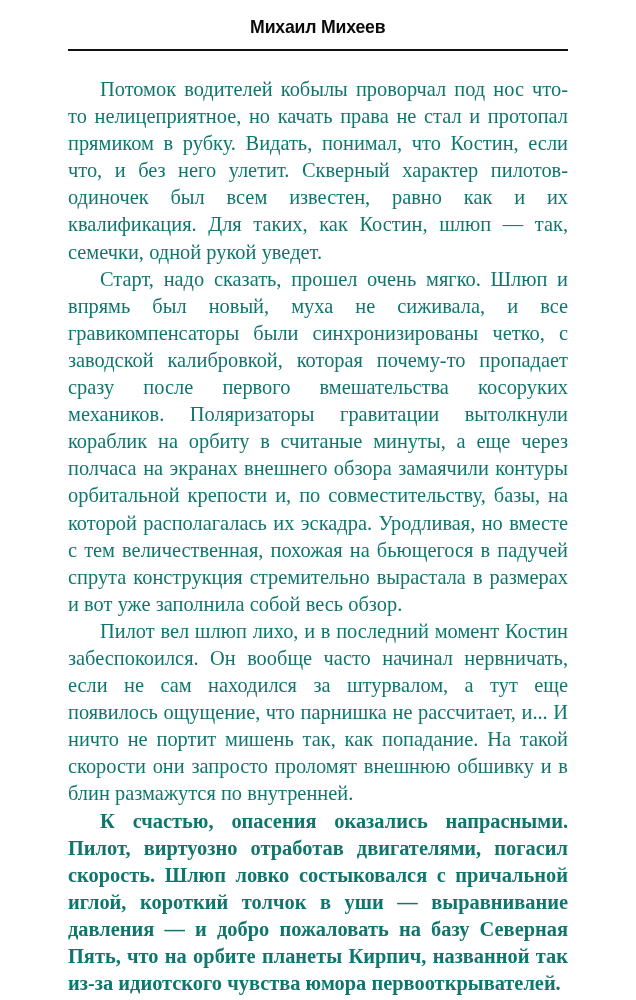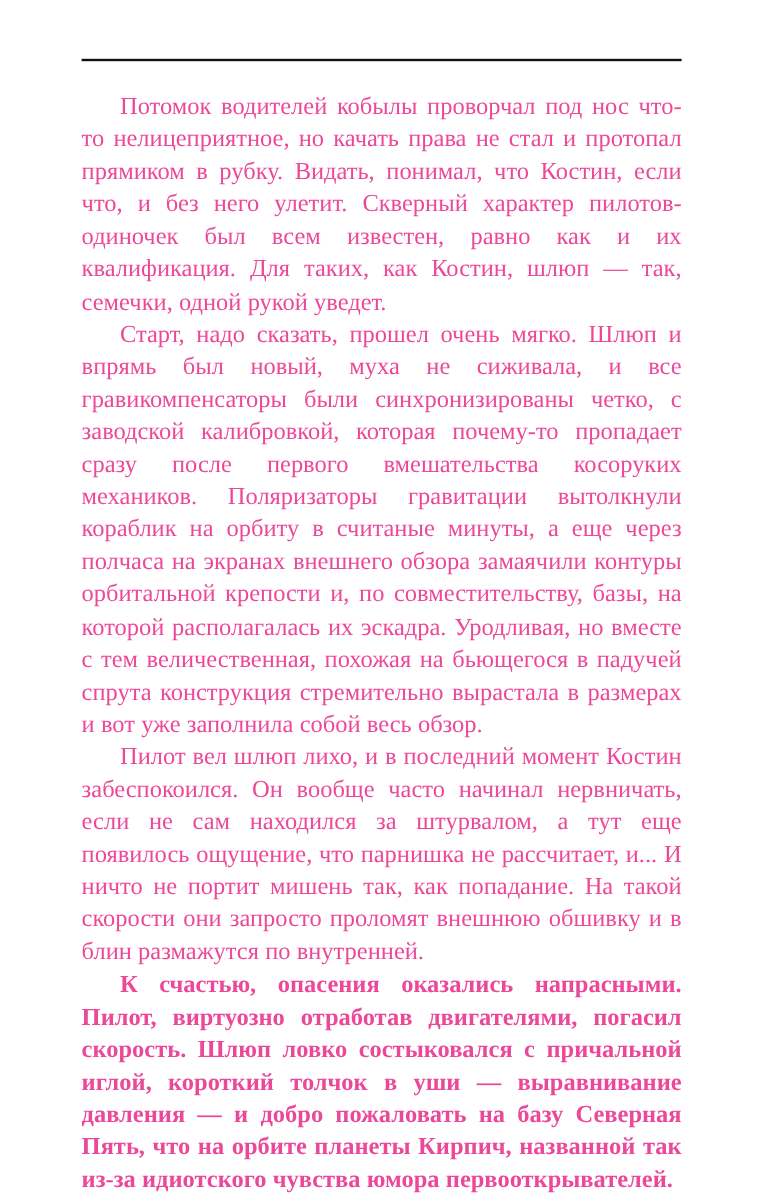--- a/index.html
+++ b/index.html
@@ -54,21 +54,21 @@
     left: 68px;
     top: 76px;
     width: 500px;
   }
 
   .body-paragraph {
     margin: 0;
     font-family: "Liberation Serif", "DejaVu Serif", serif;
     font-size: 20.4px;
     line-height: 27.1px;
-    color: #ec4899;
+    color: #0f766e;
     text-align: justify;
     text-indent: 32px;
     hyphens: manual;
     -webkit-hyphens: manual;
     word-spacing: 0.1px;
   }
 
   .body-paragraph:last-child {
     text-align-last: left;
     font-weight: bold;
@@ -93,20 +93,23 @@
     transform: scaleX(0.94);
     transform-origin: center;
     white-space: nowrap;
   }
 </style>
 </head>
 <body>
 
 <div class="page">
 
+  <div class="running-head">
+    <span class="running-head-title">Михаил Михеев</span>
+  </div>
 
   <div class="head-rule"></div>
 
   <div class="text-column">
     <p class="body-paragraph">Потомок водителей кобылы проворчал под нос что-то нелицеприятное, но качать права не стал и протопал прямиком в рубку. Видать, понимал, что Костин, если что, и без него улетит. Скверный характер пилотов-одиночек был всем известен, равно как и их квалификация. Для таких, как Костин, шлюп — так, семечки, одной рукой уведет.</p>
     <p class="body-paragraph">Старт, надо сказать, прошел очень мягко. Шлюп и впрямь был новый, муха не сиживала, и все гравикомпенсаторы были синхронизированы четко, с заводской калибровкой, которая почему-то пропадает сразу после первого вмешательства косоруких механиков. Поляризаторы гравитации вытолкнули кораблик на орбиту в считаные минуты, а еще через полчаса на экранах внешнего обзора замаячили контуры орбитальной крепости и, по совместительству, базы, на которой располагалась их эскадра. Уродливая, но вместе с тем величественная, похожая на бьющегося в падучей спрута конструкция стремительно вырастала в размерах и вот уже заполнила собой весь обзор.</p>
     <p class="body-paragraph">Пилот вел шлюп лихо, и в последний момент Костин забеспокоился. Он вообще часто начинал нервничать, если не сам находился за штурвалом, а тут еще появилось ощущение, что парнишка не рассчитает, и... И ничто не портит мишень так, как попадание. На такой скорости они запросто проломят внешнюю обшивку и в блин размажутся по внутренней.</p>
     <p class="body-paragraph">К счастью, опасения оказались напрасными. Пилот, виртуозно отработав двигателями, погасил скорость. Шлюп ловко состыковался с причальной иглой, короткий толчок в уши — выравнивание давления — и добро пожаловать на базу Северная Пять, что на орбите планеты Кирпич, названной так из-за идиотского чувства юмора первооткрывателей.</p>
   </div>
 

